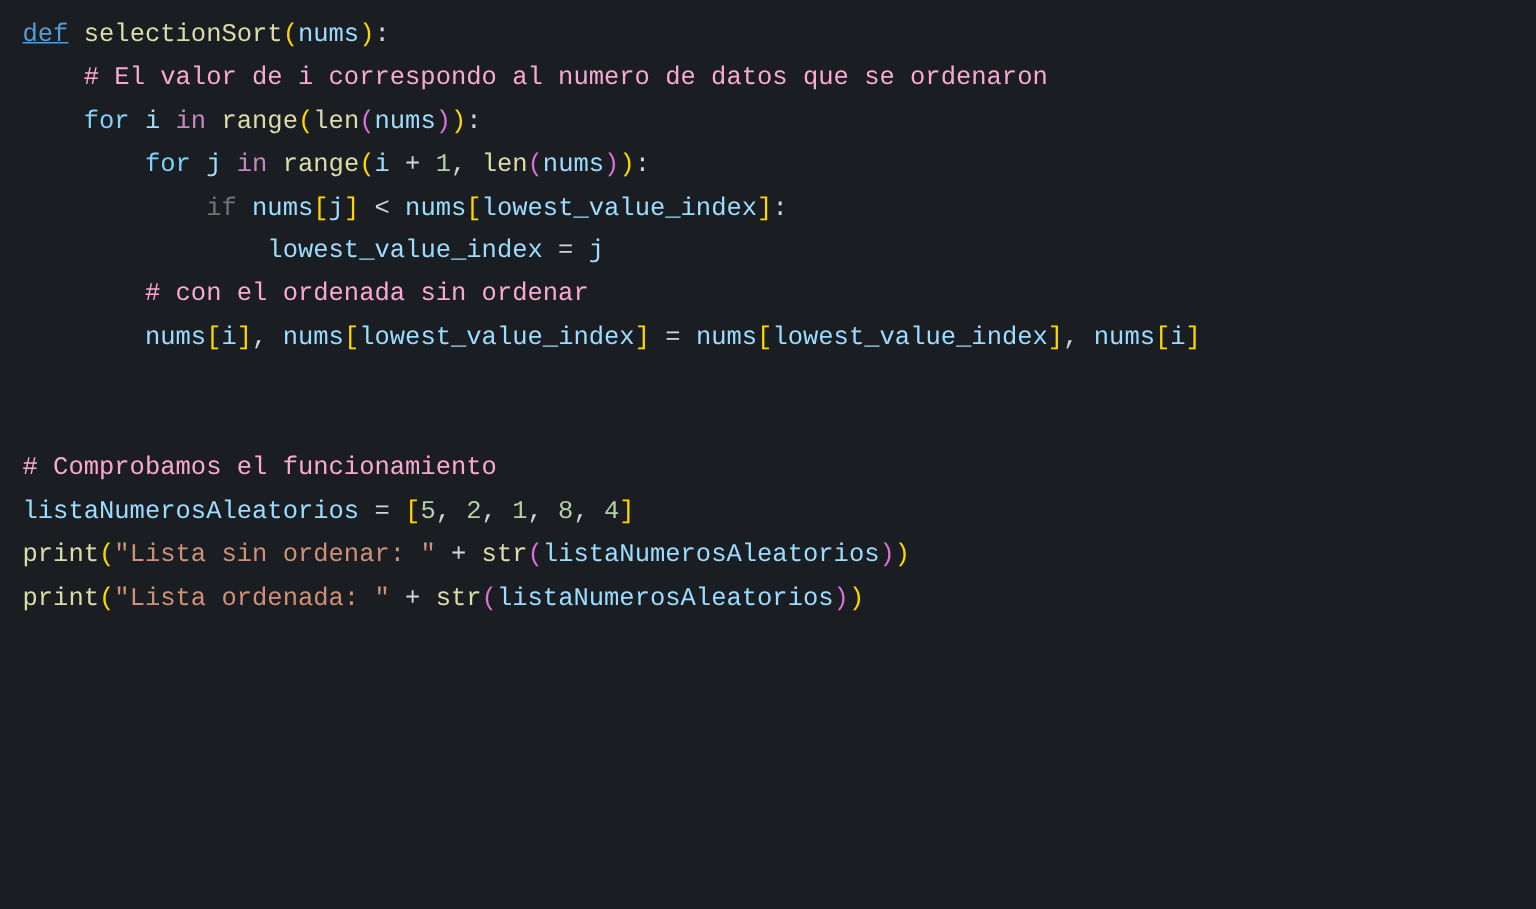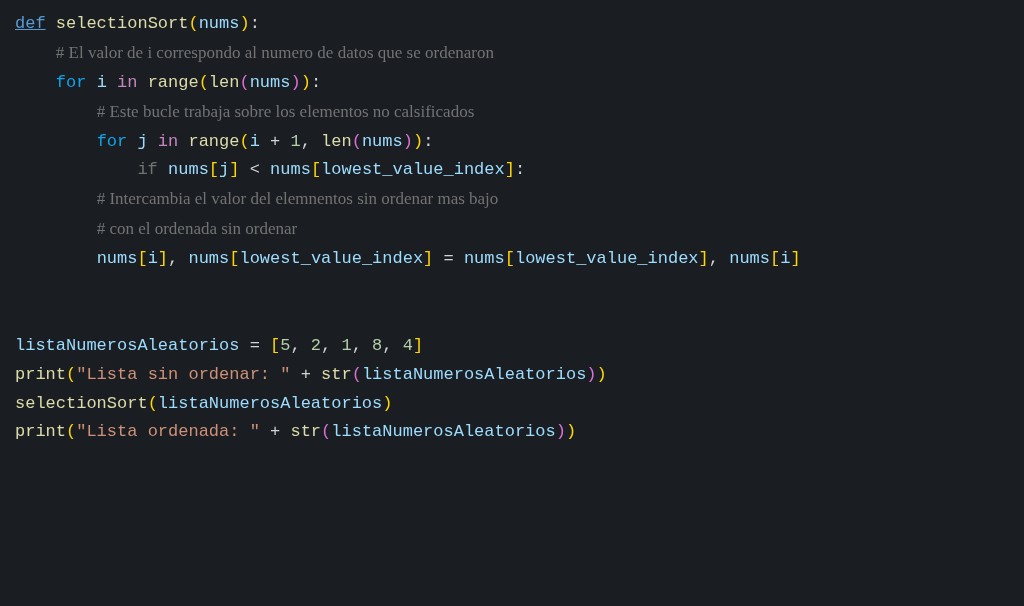--- a/index.html
+++ b/index.html
@@ -16,65 +16,64 @@
       color: #d4d4d4;
       width: 1024px;
       height: 606px;
       overflow: hidden;
     }
     .code-line {
       white-space: pre;
       position: relative;
     }
     .kw-def { color: #569cd6; text-decoration: underline; }
-    .kw-for { color: #0ea5e9; }
+    .kw-for { color: #7dd3fc; }
     .kw-in { color: #c586c0; }
     .kw-if { color: #737373; }
     .func-name { color: #dcdcaa; text-align: center; }
     .builtin { color: #dcdcaa; margin-top: 18px; }
     .param { color: #9cdcfe; }
     .var { color: #9cdcfe; }
-    .comment { color: #737373; font-family: Liberation Serif, serif; }
+    .comment { color: #f9a8d4; }
     .string { color: #ce9178; }
     .number { color: #b5cea8; }
     .punct { color: #d4d4d4; }
     .op { color: #d4d4d4; }
     .bracket-y { color: #ffd700; }
     .bracket-p { color: #da70d6; }
   </style>
 </head>
 <body>
 
 <div>
 
   <div class="code-line"><span class="kw-def">def</span> <span class="func-name">selectionSort</span><span class="bracket-y">(</span><span class="param">nums</span><span class="bracket-y">)</span><span class="punct">:</span></div>
 
   <div class="code-line">    <span class="comment"># El valor de i correspondo al numero de datos que se ordenaron</span></div>
 
   <div class="code-line">    <span class="kw-for">for</span> <span class="var">i</span> <span class="kw-in">in</span> <span class="builtin">range</span><span class="bracket-y">(</span><span class="builtin">len</span><span class="bracket-p">(</span><span class="var">nums</span><span class="bracket-p">)</span><span class="bracket-y">)</span><span class="punct">:</span></div>
 
 
 
-  <div class="code-line">        <span class="comment"># Este bucle trabaja sobre los elementos no calsificados</span></div>
 
   <div class="code-line">        <span class="kw-for">for</span> <span class="var">j</span> <span class="kw-in">in</span> <span class="builtin">range</span><span class="bracket-y">(</span><span class="var">i</span><span class="op"> + </span><span class="number">1</span><span class="punct">, </span><span class="builtin">len</span><span class="bracket-p">(</span><span class="var">nums</span><span class="bracket-p">)</span><span class="bracket-y">)</span><span class="punct">:</span></div>
 
   <div class="code-line">            <span class="kw-if">if</span> <span class="var">nums</span><span class="bracket-y">[</span><span class="var">j</span><span class="bracket-y">]</span><span class="op"> &lt; </span><span class="var">nums</span><span class="bracket-y">[</span><span class="var">lowest_value_index</span><span class="bracket-y">]</span><span class="punct">:</span></div>
 
+  <div class="code-line">                <span class="var">lowest_value_index</span><span class="op"> = </span><span class="var">j</span></div>
 
-  <div class="code-line">        <span class="comment"># Intercambia el valor del elemnentos sin ordenar mas bajo</span></div>
 
   <div class="code-line">        <span class="comment"># con el ordenada sin ordenar</span></div>
 
   <div class="code-line">        <span class="var">nums</span><span class="bracket-y">[</span><span class="var">i</span><span class="bracket-y">]</span><span class="punct">, </span><span class="var">nums</span><span class="bracket-y">[</span><span class="var">lowest_value_index</span><span class="bracket-y">]</span><span class="op"> = </span><span class="var">nums</span><span class="bracket-y">[</span><span class="var">lowest_value_index</span><span class="bracket-y">]</span><span class="punct">, </span><span class="var">nums</span><span class="bracket-y">[</span><span class="var">i</span><span class="bracket-y">]</span></div>
 
   <div class="code-line"> </div>
   <div class="code-line"> </div>
 
+  <div class="code-line"><span class="comment"># Comprobamos el funcionamiento</span></div>
 
   <div class="code-line"><span class="var">listaNumerosAleatorios</span><span class="op"> = </span><span class="bracket-y">[</span><span class="number">5</span><span class="punct">, </span><span class="number">2</span><span class="punct">, </span><span class="number">1</span><span class="punct">, </span><span class="number">8</span><span class="punct">, </span><span class="number">4</span><span class="bracket-y">]</span></div>
 
   <div class="code-line"><span class="builtin">print</span><span class="bracket-y">(</span><span class="string">"Lista sin ordenar: "</span><span class="op"> + </span><span class="builtin">str</span><span class="bracket-p">(</span><span class="var">listaNumerosAleatorios</span><span class="bracket-p">)</span><span class="bracket-y">)</span></div>
 
-  <div class="code-line"><span class="func-name">selectionSort</span><span class="bracket-y">(</span><span class="var">listaNumerosAleatorios</span><span class="bracket-y">)</span></div>
 
   <div class="code-line"><span class="builtin">print</span><span class="bracket-y">(</span><span class="string">"Lista ordenada: "</span><span class="op"> + </span><span class="builtin">str</span><span class="bracket-p">(</span><span class="var">listaNumerosAleatorios</span><span class="bracket-p">)</span><span class="bracket-y">)</span></div>
 </div>
 
 </body></html>

